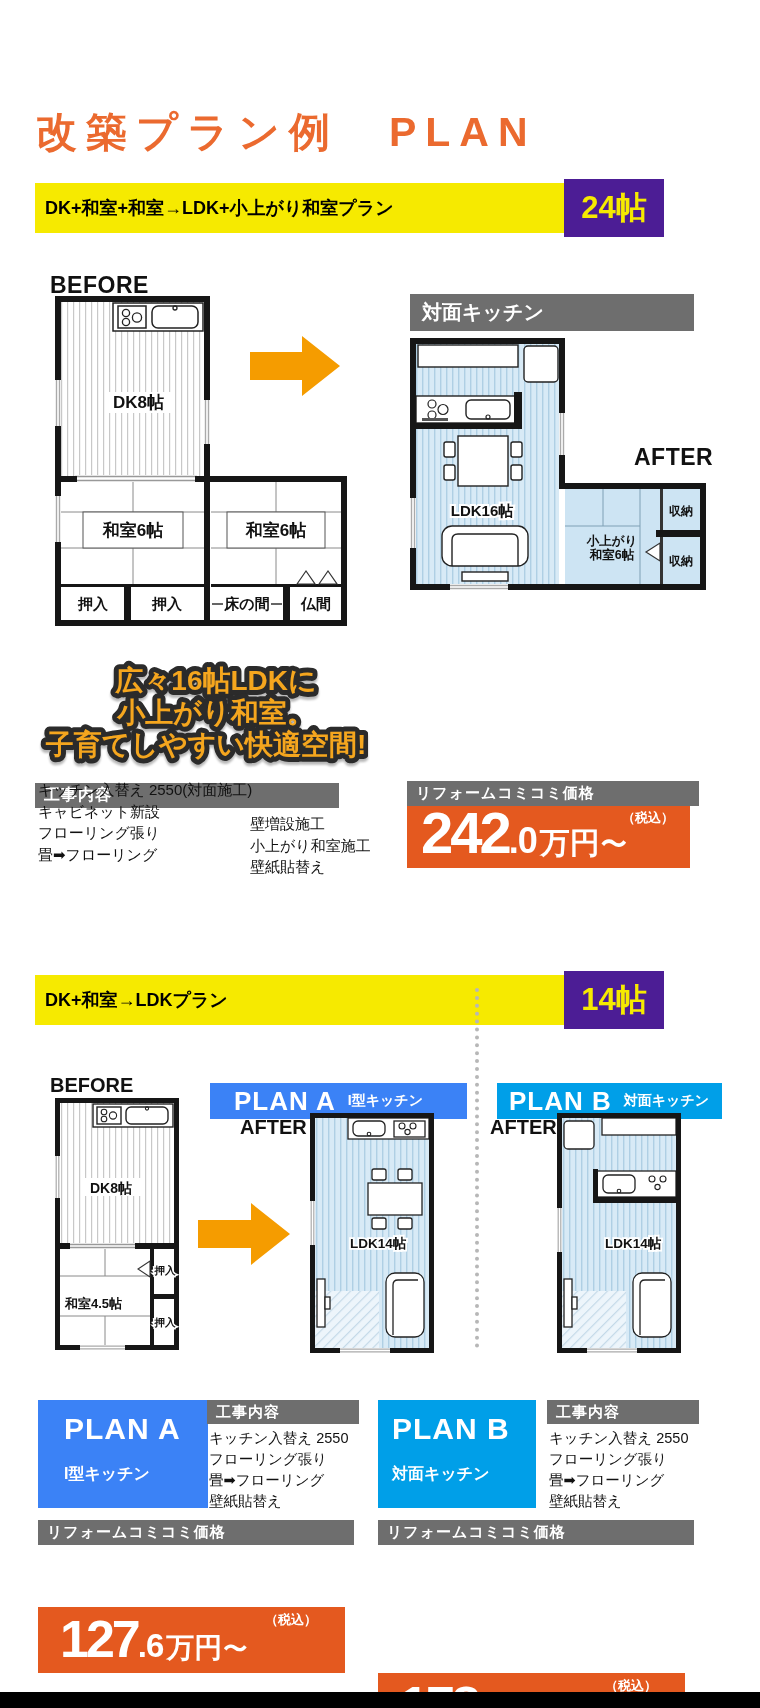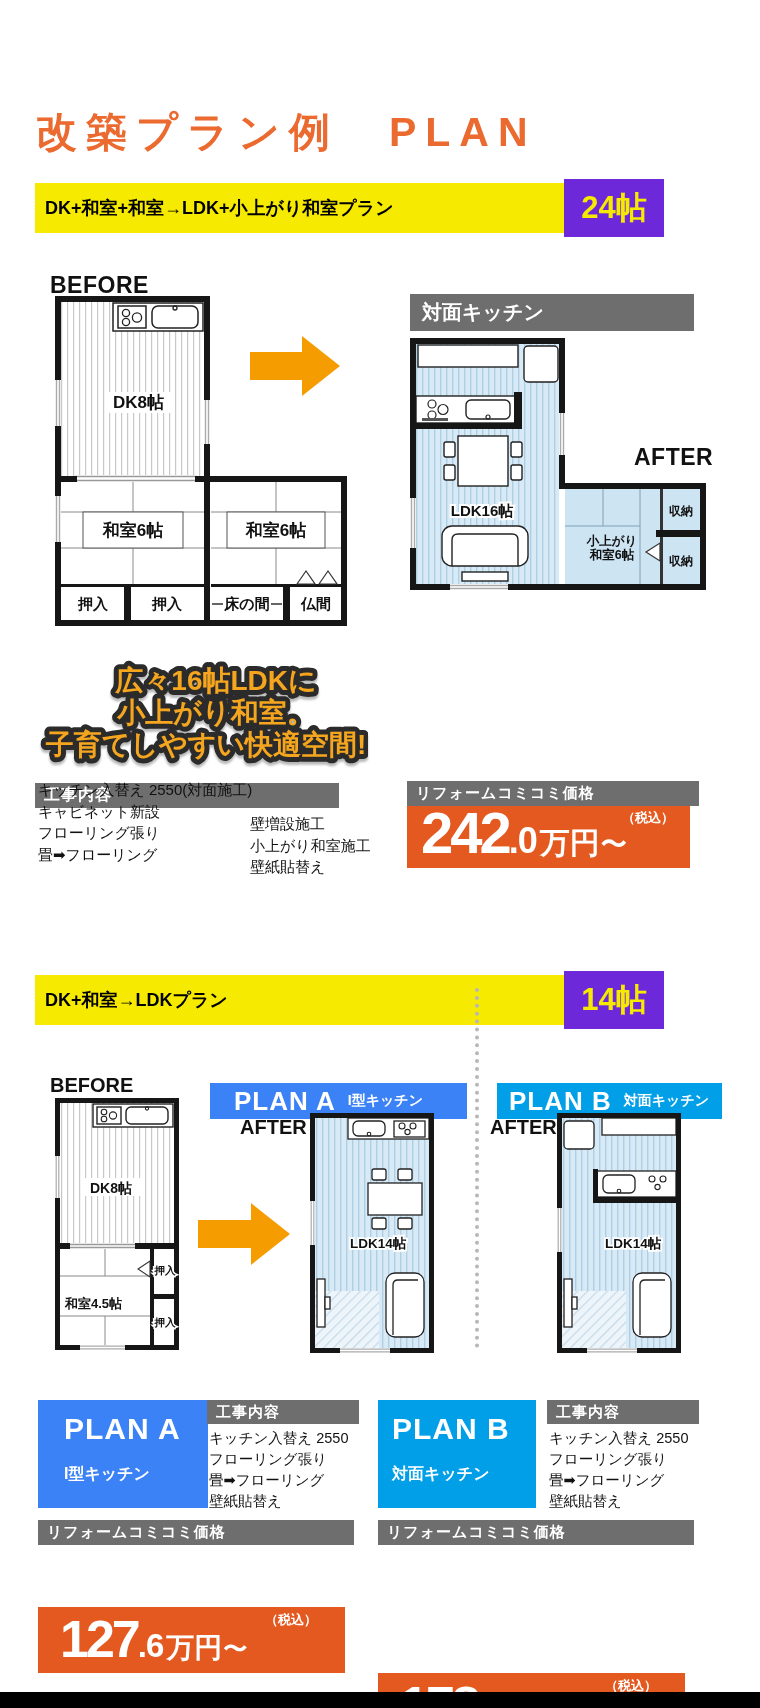--- a/index.html
+++ b/index.html
@@ -6,21 +6,21 @@
   #canvas{
     position:relative;width:760px;height:1708px;background:#ffffff;overflow:hidden;
     font-family:"Liberation Sans","DejaVu Sans",sans-serif;color:#111;
   }
   .abs{position:absolute;}
   
   .page-title{left:36px;top:96px;font-size:41px;font-weight:700;color:#EB6A2F;letter-spacing:9px;white-space:nowrap;margin-top:9px;}
   
   .banner{left:35px;width:625px;height:50px;background:#F6EA00;display:flex;align-items:center;}
   .banner-label{font-size:18px;font-weight:800;color:#000;padding-left:10px;white-space:nowrap;letter-spacing:0px;}
-  .banner-size{position:absolute;right:-4px;top:-4px;width:100px;height:58px;background:#6d28d9;color:#F6EA00;
+  .banner-size{position:absolute;right:-4px;top:-4px;width:100px;height:58px;background:#4c1d95;color:#F6EA00;
     display:flex;align-items:center;justify-content:center;font-size:31px;font-weight:800;}
   
   .ba-label{font-size:23px;font-weight:700;color:#111;letter-spacing:0.5px;}
   .ba-label-sm{font-size:20px;font-weight:700;color:#111;}
   .tagbar{background:#6E6E6E;color:#fff;font-weight:700;display:flex;align-items:center;}
   .tag-kitchen{left:410px;top:294px;width:272px;height:37px;font-size:20px;padding-left:12px;}
   
   .works-header{height:25px;font-size:16px;padding-left:9px;letter-spacing:1px;text-align:right;}
   .works-item{font-size:15px;line-height:21.5px;font-weight:500;color:#111;white-space:nowrap;}
   .works-item-sm{font-size:14.5px;line-height:21px;font-weight:500;color:#111;white-space:nowrap;}

